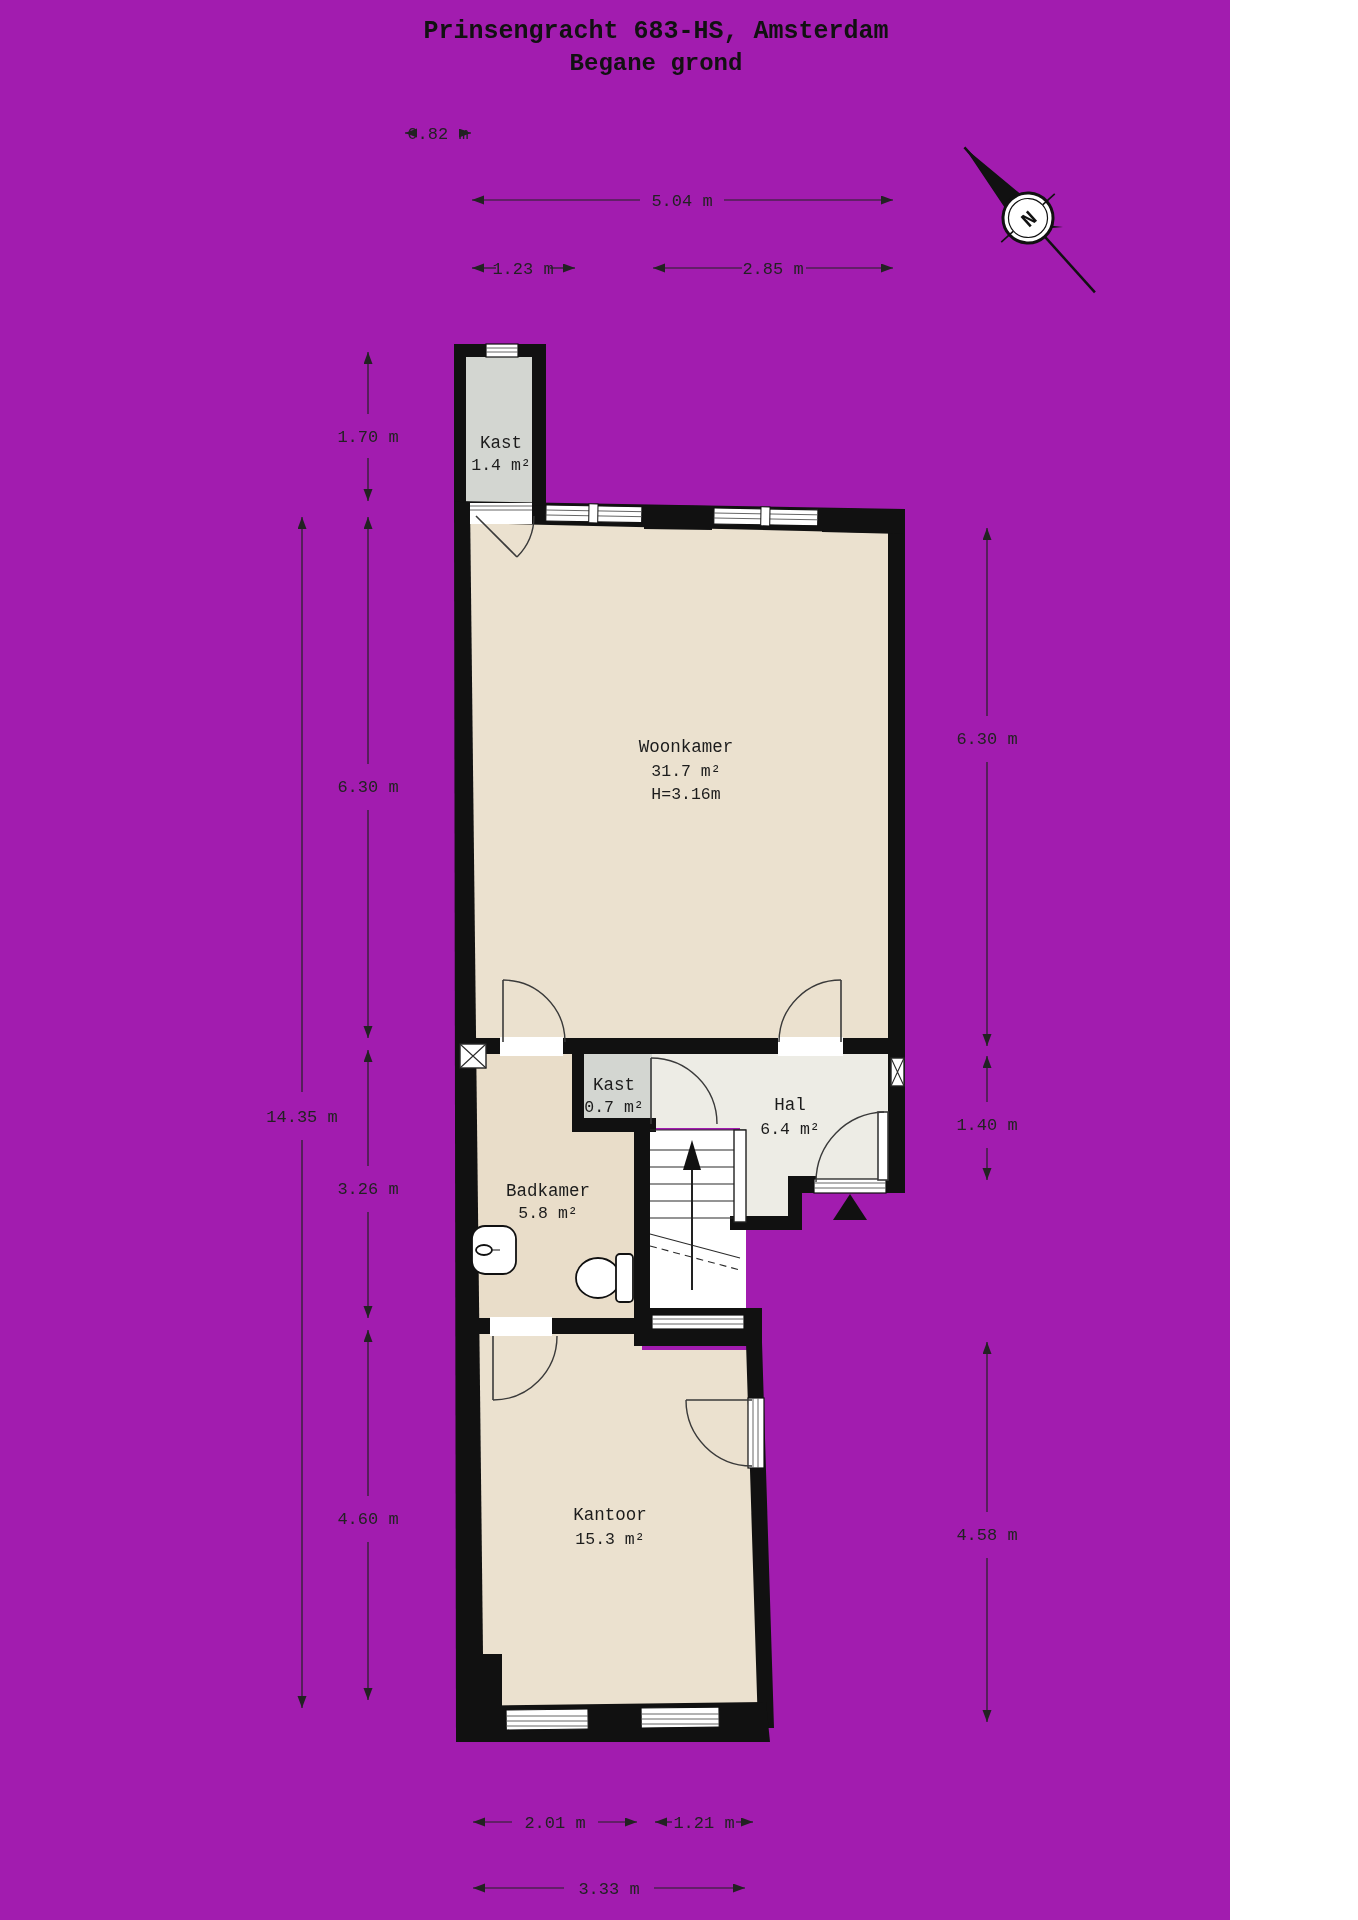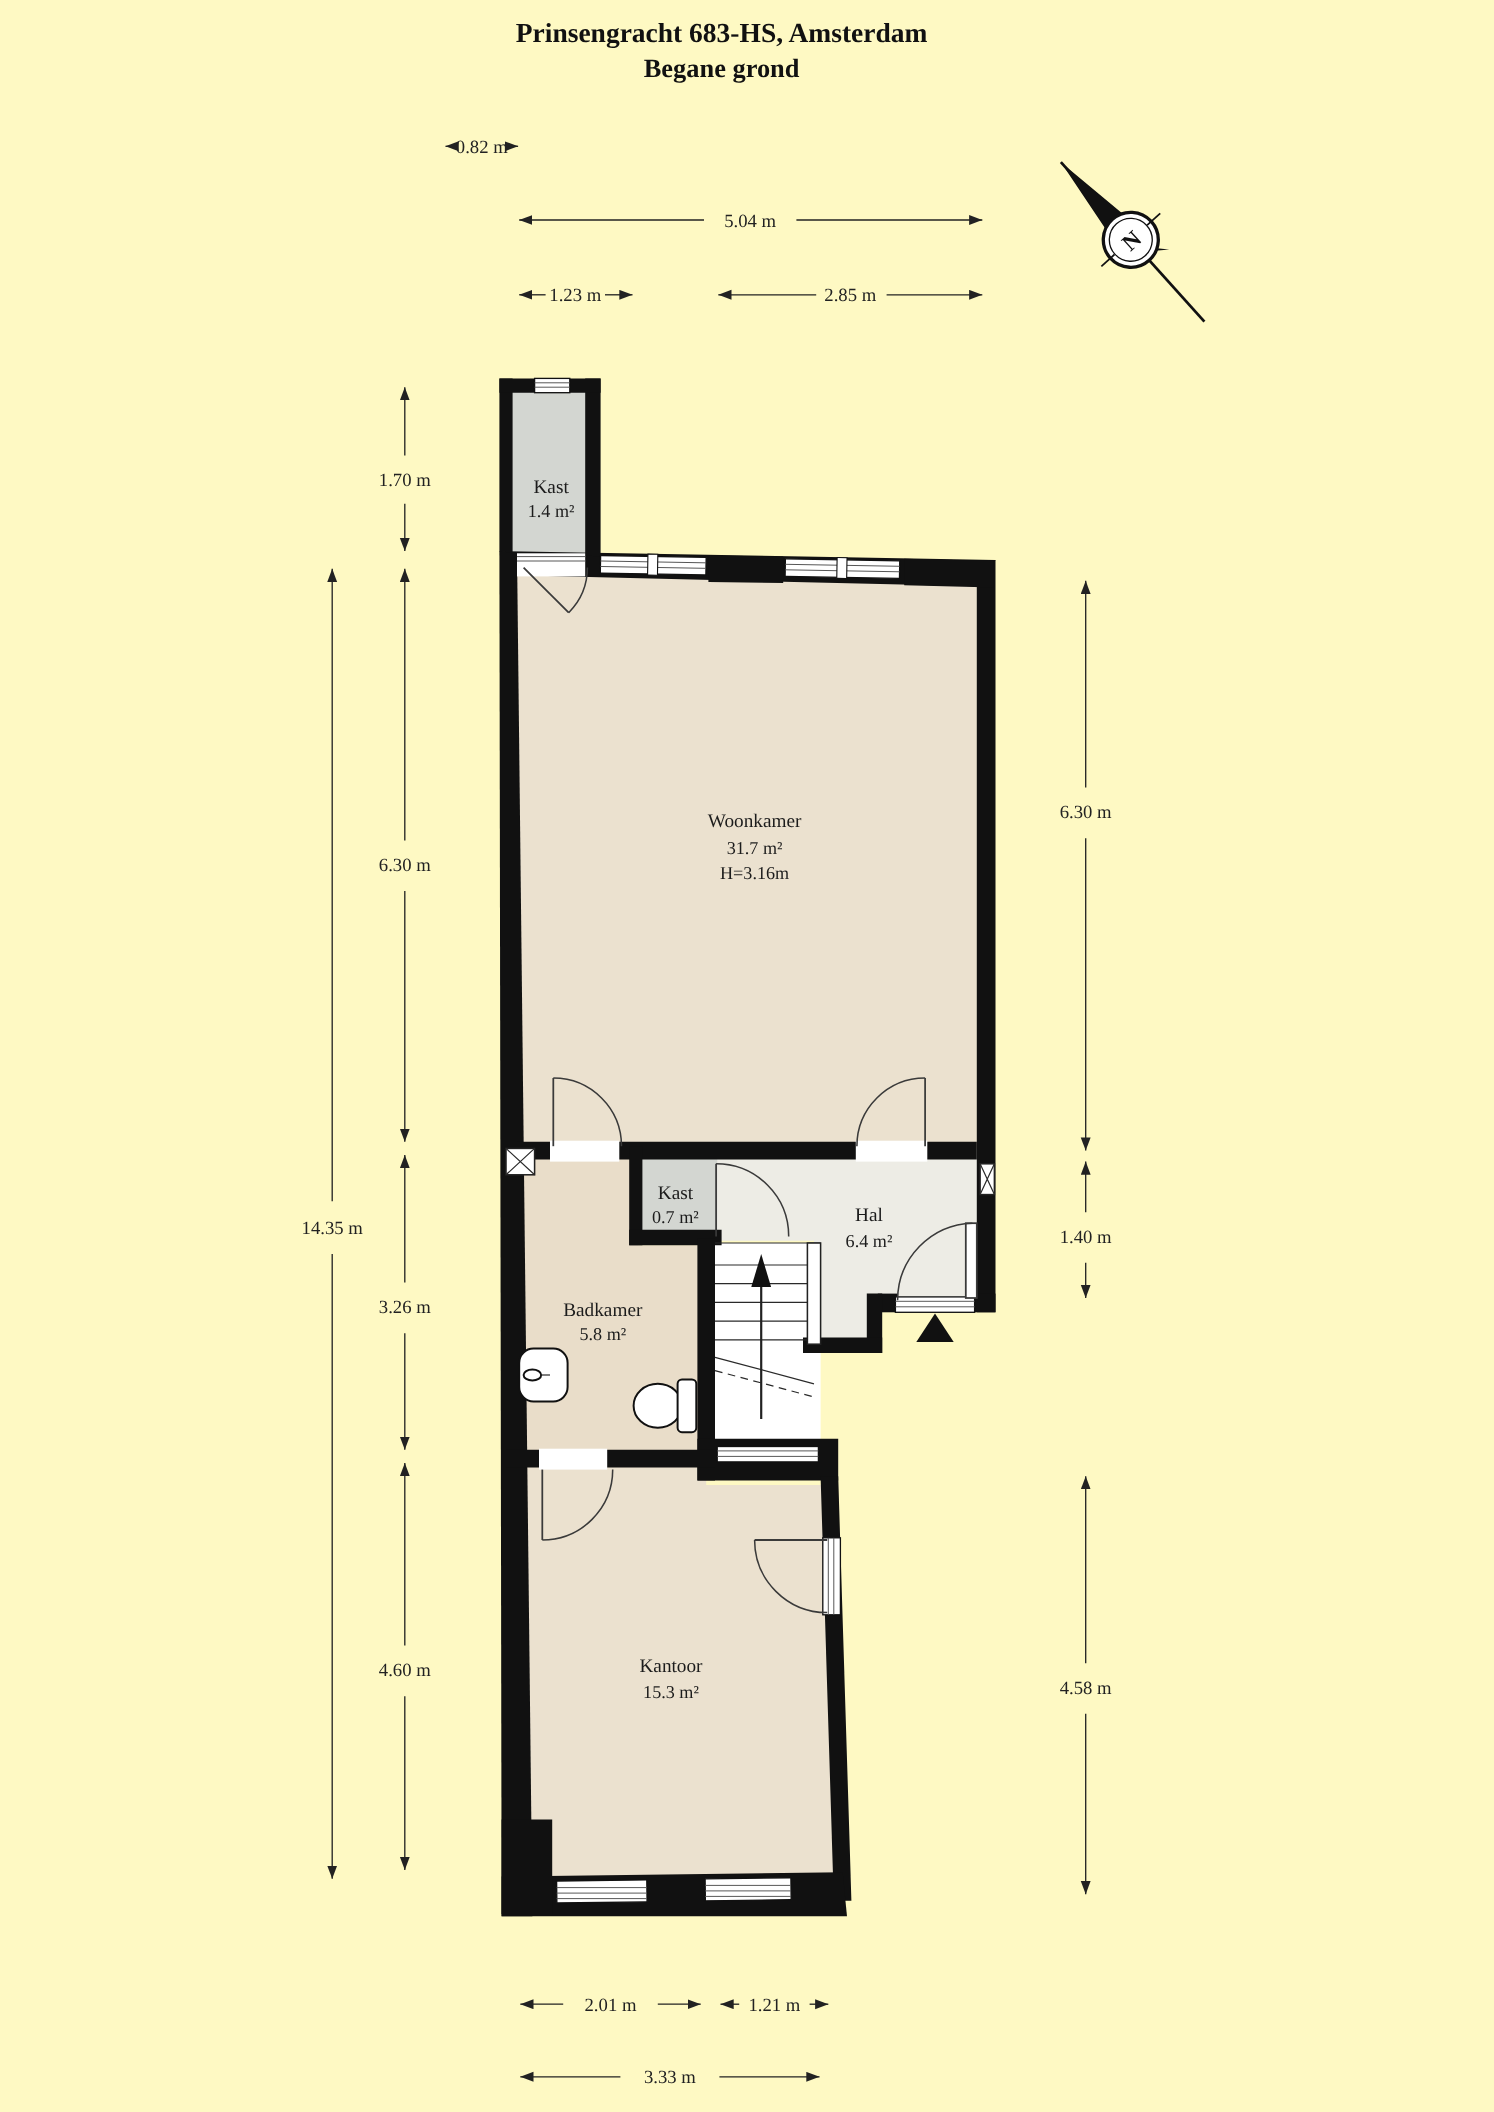--- a/index.html
+++ b/index.html
@@ -1,18 +1,18 @@
 <!DOCTYPE html>
 <html><head>
 <meta charset="utf-8">
 <style>
   html,body { margin:0; padding:0; background:#ffffff; }
   .canvas {
-    position:relative; width:1358px; height:1920px; background:#fef9c3;
-    font-family:Liberation Serif, serif;
+    position:relative; width:1230px; height:1920px; background:#a21caf;
+    font-family:Liberation Mono, monospace;
   }
   svg { display:block; }
   .wall { fill:#111111; stroke:none; }
   .sill { fill:#ffffff; stroke:#111111; stroke-width:1.2; }
   .sill-line { stroke:#555555; stroke-width:0.9; fill:none; }
   .mullion { fill:#ffffff; stroke:#111111; stroke-width:1; }
   .opening { fill:#ffffff; stroke:none; }
   .door-arc { fill:none; stroke:#3a3a3a; stroke-width:1.4; }
   .door-leaf { stroke:#3a3a3a; stroke-width:1.6; fill:#ffffff; }
   .fixture { fill:#ffffff; stroke:#111111; stroke-width:1.8; }

